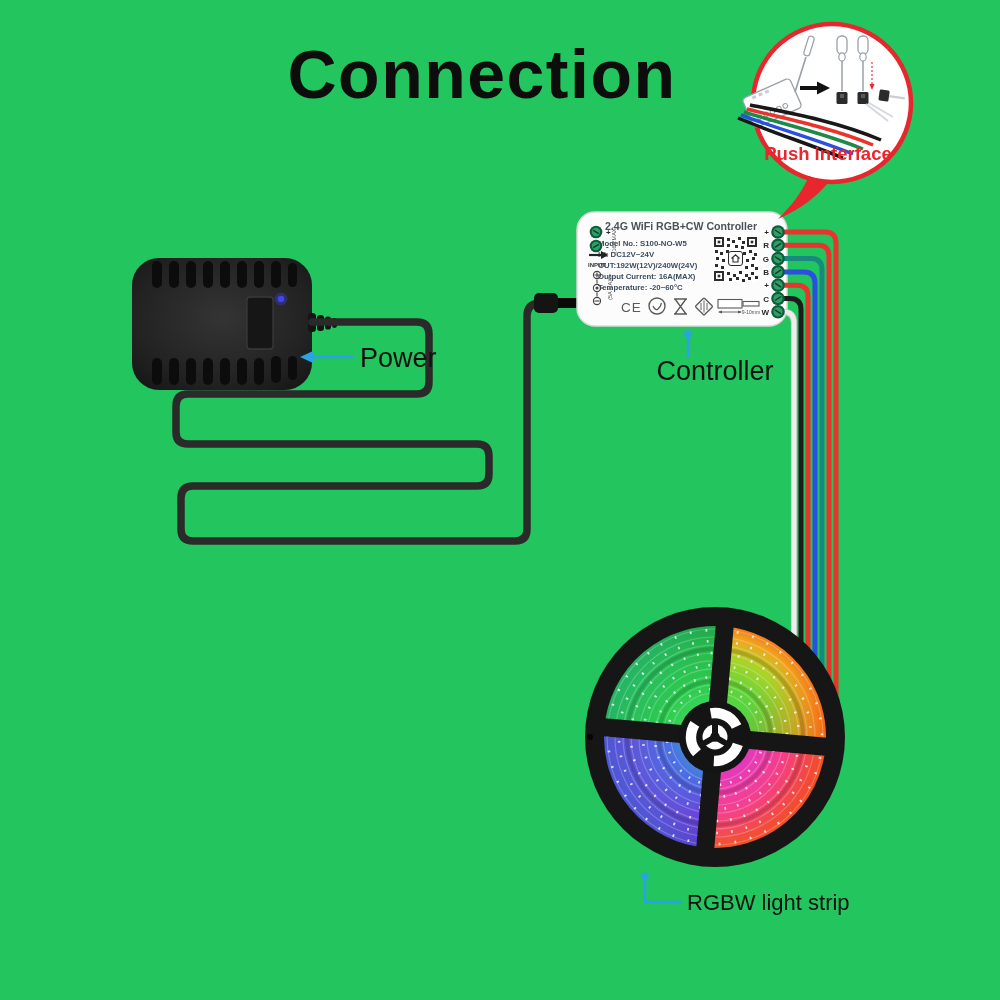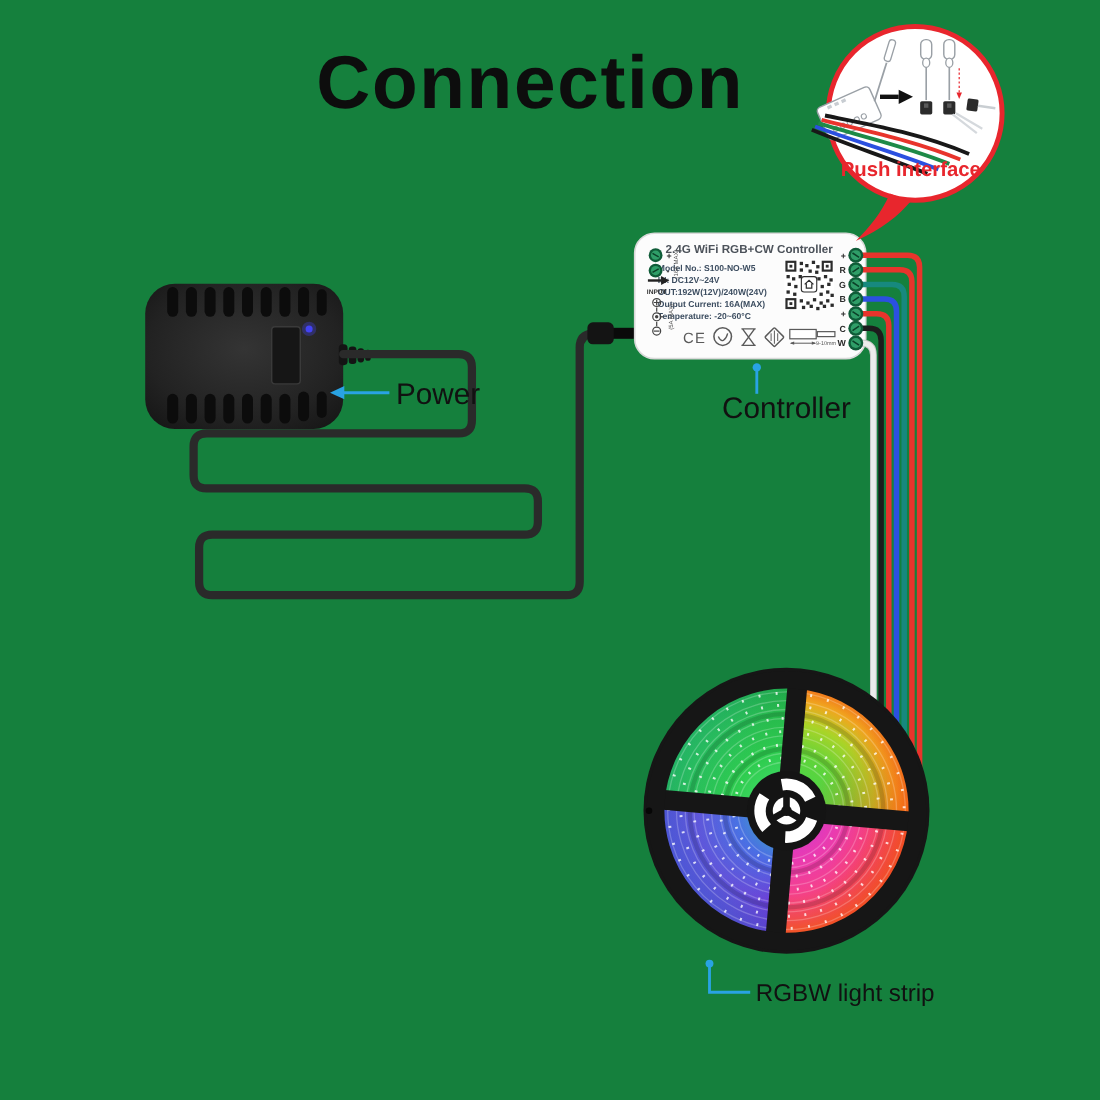--- a/index.html
+++ b/index.html
@@ -1,16 +1,16 @@
 <!DOCTYPE html>
 <html><head>
 <meta charset="utf-8">
 <style>
   html,body{margin:0;padding:0;background:#fff;}
-  .stage{position:relative;width:1000px;height:1000px;background:#15803d;overflow:hidden;}
+  .stage{position:relative;width:1000px;height:1000px;background:#22c55e;overflow:hidden;}
   svg{position:absolute;inset:0;}
   text{font-family:"Liberation Sans","DejaVu Sans",sans-serif;}
   .big-title{font-size:68px;font-weight:700;fill:#0d0d0d;letter-spacing:1.5px;}
   .lead-label{font-size:27px;fill:#111;}
   .strip-label{font-size:22px;fill:#111;}
   .callout-text{font-size:18.5px;font-weight:700;fill:#e8262d;}
   .ctl-title{font-size:10.6px;font-weight:700;fill:#4c525a;}
   .ctl-spec{font-size:7.8px;font-weight:700;fill:#3c4d60;}
   .term-label{font-size:8px;font-weight:700;fill:#2a2a2a;}
   .tiny{font-size:6px;font-weight:700;fill:#333;}

